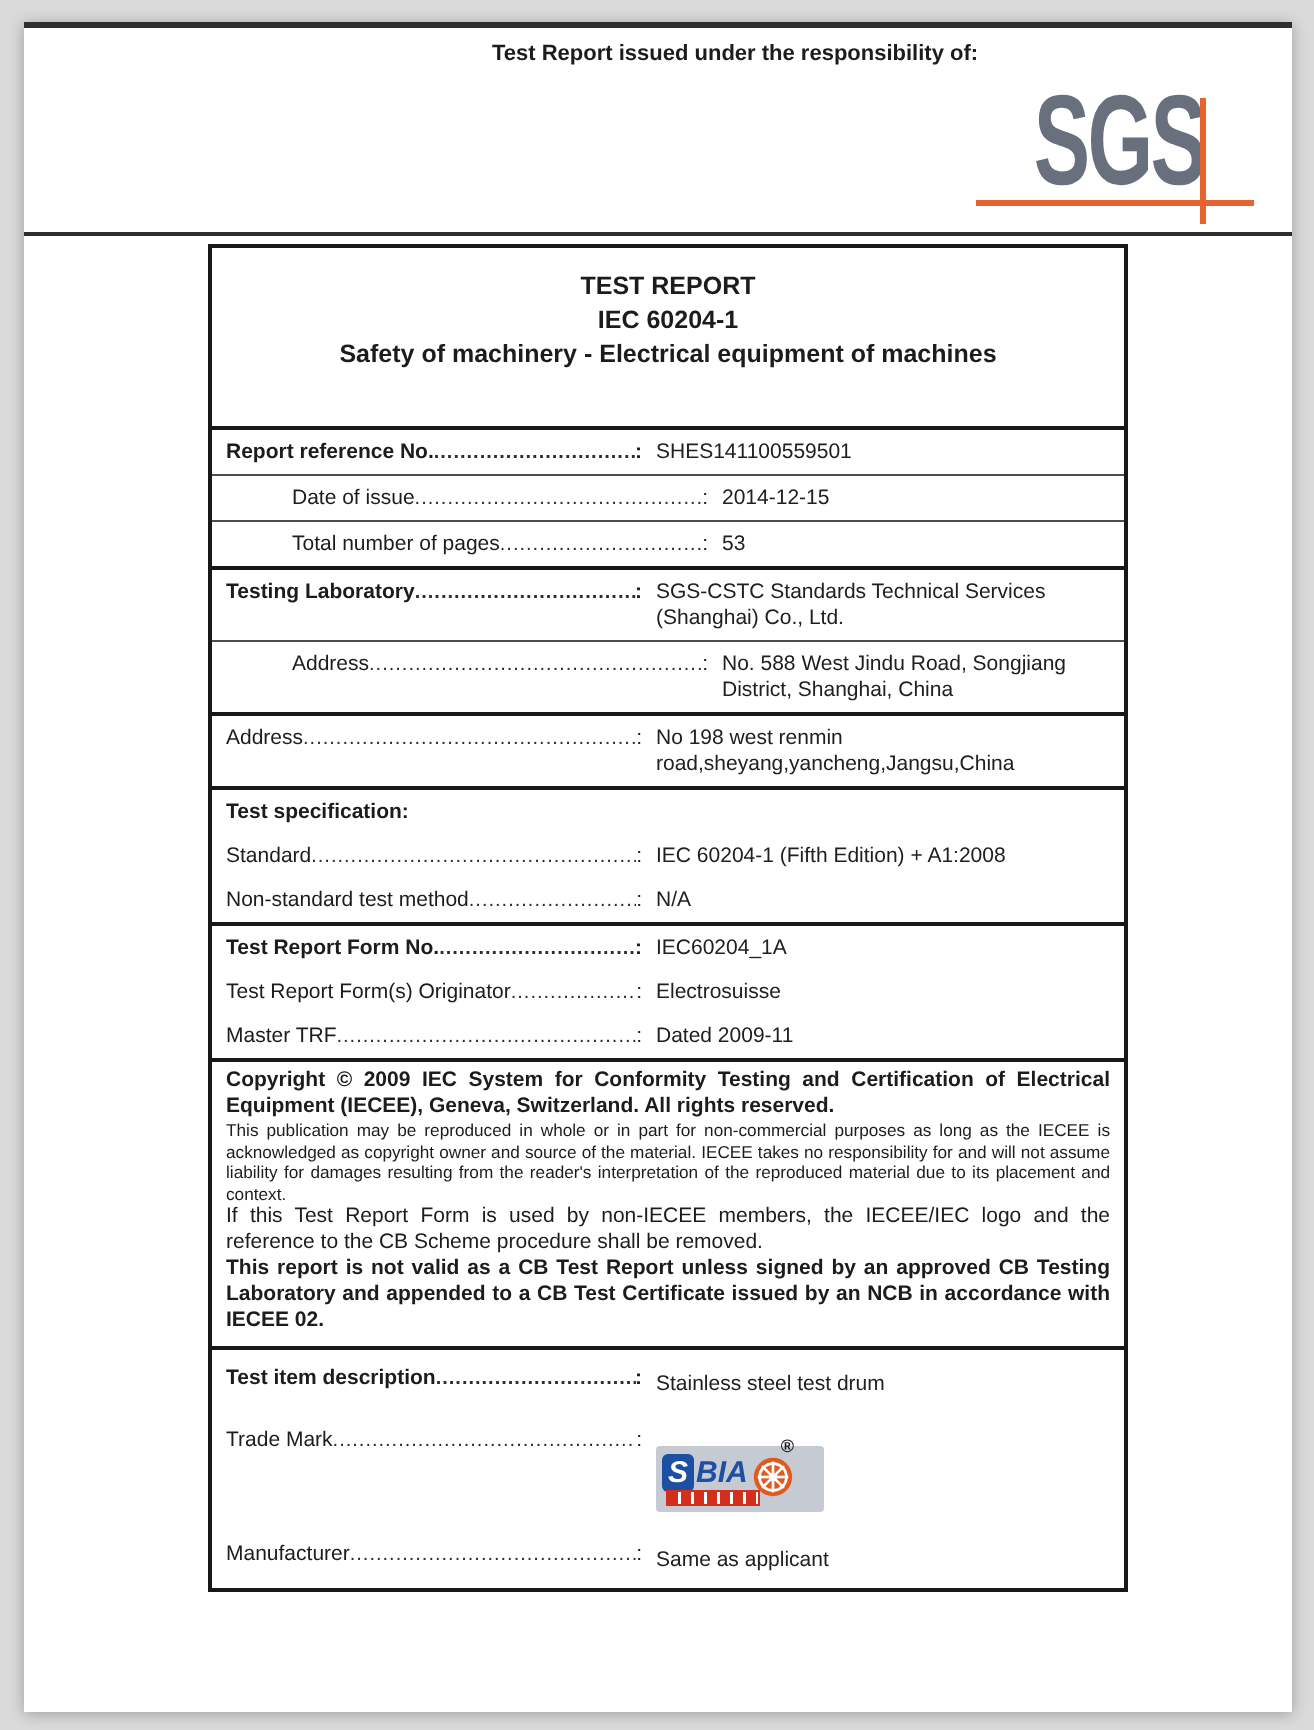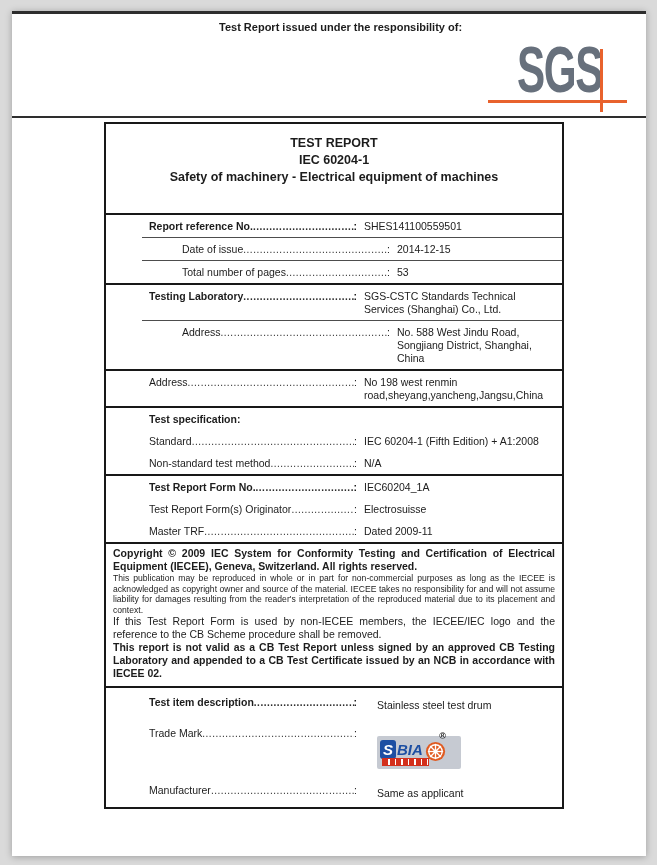--- a/index.html
+++ b/index.html
@@ -11,21 +11,21 @@
     position:relative;
     overflow:hidden;
   }
   .paper{
     position:absolute;left:12px;top:11px;width:634px;height:842px;
     background:var(--paper,#ffffff);
     border-top:3px solid var(--rule,#2e2e2e);
     box-shadow:0 1px 7px rgba(0,0,0,.28);
   }
   .header-note{
-    position:absolute;top:7px;left:207px;
+    position:absolute;top:7px;left:234px;
     font-size:11px;font-weight:bold;white-space:nowrap;
   }
   
   .sgs-logo{position:absolute;top:0;left:0;width:100%;height:110px;border-radius:15px;}
   .sgs-text{
     position:absolute;top:24px;right:44px;
     font-size:64px;font-weight:bold;line-height:64px;
     letter-spacing:-2px;color:var(--logo-gray,#67707c);
     transform:scaleX(.66);transform-origin:100% 50%;
   }
@@ -36,34 +36,34 @@
   
   .doc-table{
     position:absolute;left:92px;top:108px;width:460px;
     border:2px solid #181818;background:#fff;
     box-sizing:border-box;
   }
   .title-block{padding:11px 8px 27px;text-align:center;font-weight:bold;}
   .title-line{font-size:12.5px;line-height:17px;}
 
   .section{border-top:2px solid #181818;}
-  .row{display:flex;align-items:flex-start;padding:5px 6px 4px 7px;font-size:10.5px;line-height:13px;margin-left:36px;}
+  .row{display:flex;align-items:flex-start;padding:5px 6px 4px 7px;font-size:10.5px;line-height:13px;}
   .dividers .row + .row{border-top:1px solid #4d4d4d;padding-left:40px;}
   .label-cell{width:208px;flex:0 0 auto;display:flex;align-items:baseline;}
   .label-cell::after{content:":";}
   .header-row .label-cell::after{content:"";}
   .label-cell.bold{font-weight:bold;}
   .lbl{white-space:nowrap;}
   .leader{flex:1;overflow:hidden;white-space:nowrap;color:#2d2d2d;}
   .leader::after{
     content:"..................................................................................";
     font-size:10px;letter-spacing:.5px;
   }
   .value-cell{flex:1;padding-left:7px;color:#202020;}
-  .spacious .row{padding:8px 6px 7px 7px;gap:13px;}
+  .spacious .row{padding:8px 6px 7px 7px;}
   .spacious .value-cell{padding-top:3px;}
 
   
   .copyright{padding:3px 7px 6px;}
   .copyright p{margin:0;text-align:justify;font-size:10.5px;line-height:13px;}
   .copyright p.small{font-size:8.6px;line-height:10.6px;}
   .copyright p.bold{font-weight:bold;}
 
   
   .tm-box{

